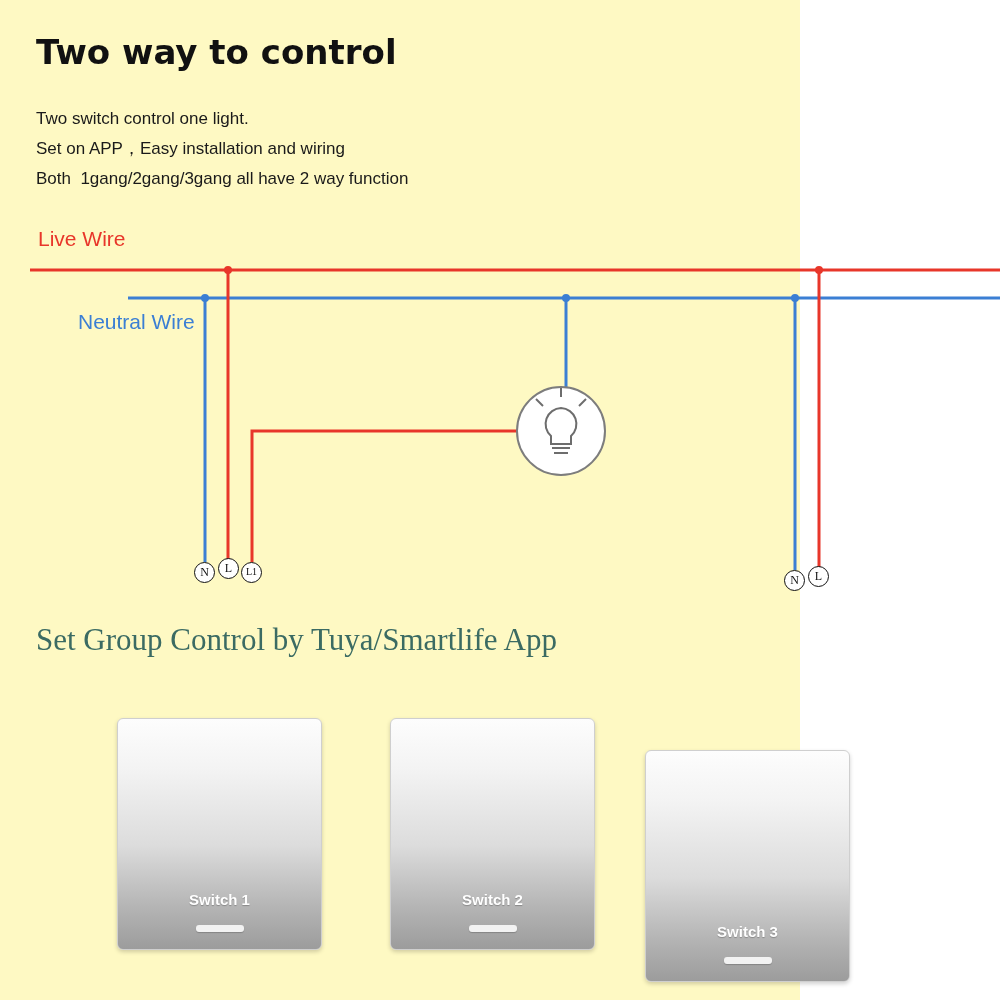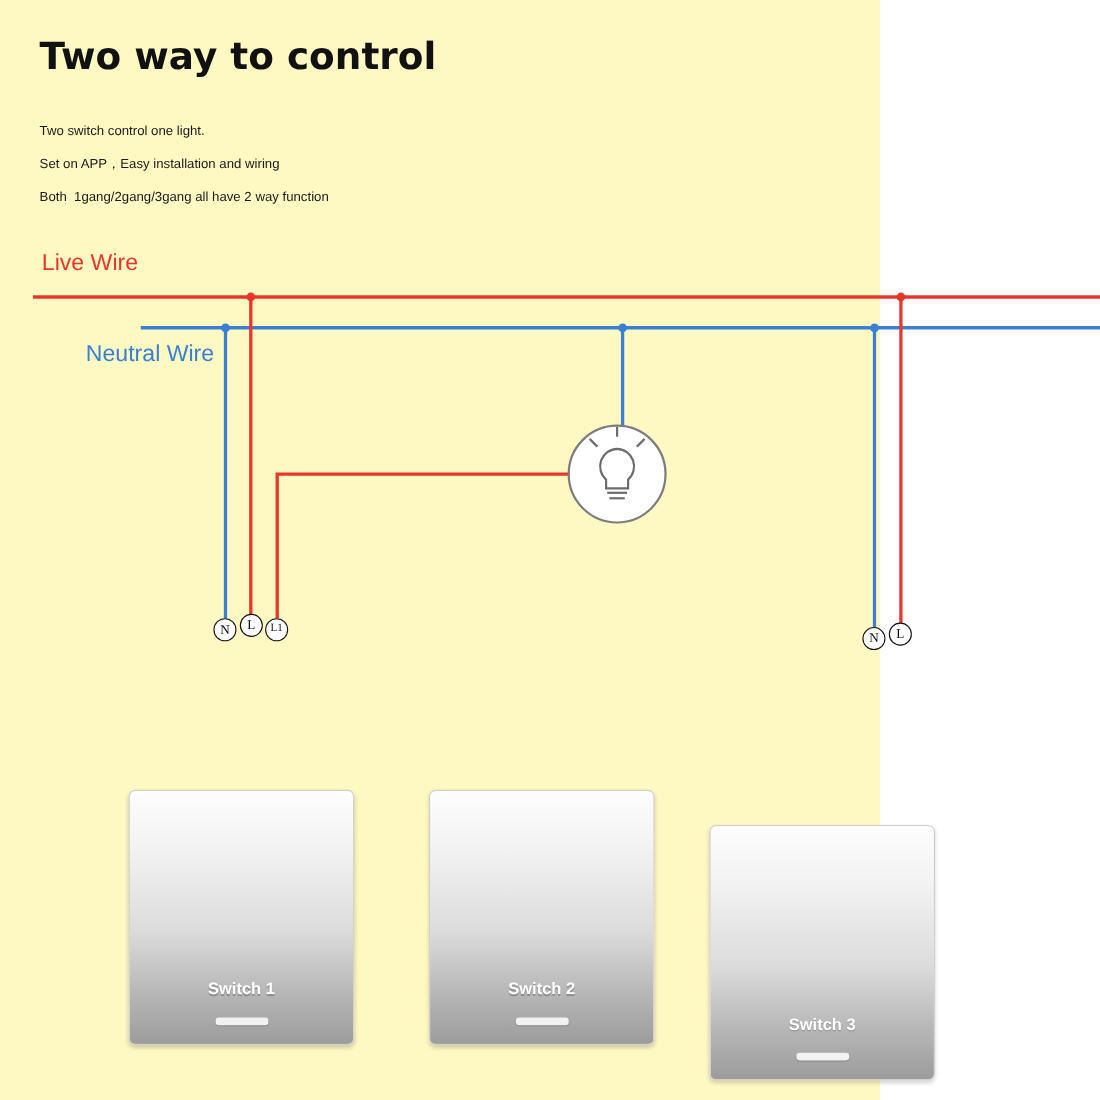--- a/index.html
+++ b/index.html
@@ -32,21 +32,21 @@
     font-weight: bold;
     color: #111111;
     letter-spacing: 0px;
     font-family: "DejaVu Sans", sans-serif;
   }
 
   .bullets {
     position: absolute;
     left: 36px;
     top: 104px;
-    font-size: 12px;
+    font-size: 17px;
     color: #1a1a1a;
     line-height: 30px;
     font-family: "Liberation Sans", sans-serif;
   }
   .bullets div { white-space: pre; }
 
   
   #diagram {
     position: absolute;
     left: 0;
@@ -189,20 +189,21 @@
     </svg>
 
     <div class="terminal" style="left:194px; top:352px;">N</div>
     <div class="terminal" style="left:218px; top:348px;">L</div>
     <div class="terminal small-text" style="left:241px; top:352px;">L1</div>
 
     <div class="terminal" style="left:784px; top:360px;">N</div>
     <div class="terminal" style="left:808px; top:356px;">L</div>
   </div>
 
+  <div class="section-title">Set Group Control by Tuya/Smartlife App</div>
 
   <div id="switches">
     <div class="switch" id="sw1">
       <div class="sw-label">Switch 1</div>
       <div class="sw-bar"></div>
     </div>
     <div class="switch" id="sw2">
       <div class="sw-label">Switch 2</div>
       <div class="sw-bar"></div>
     </div>

